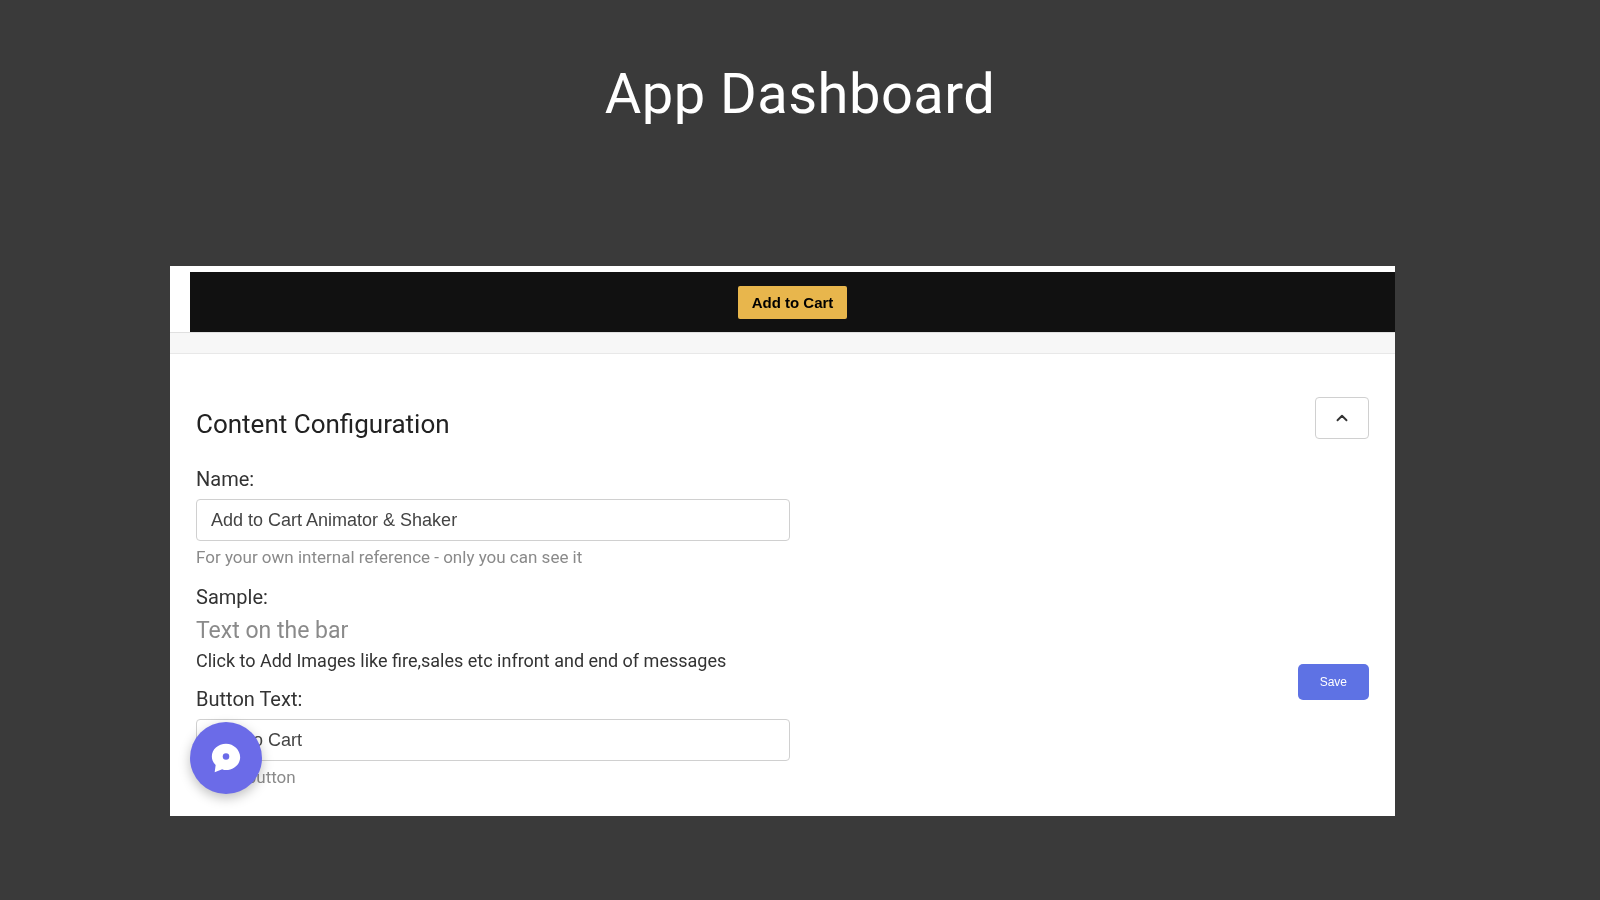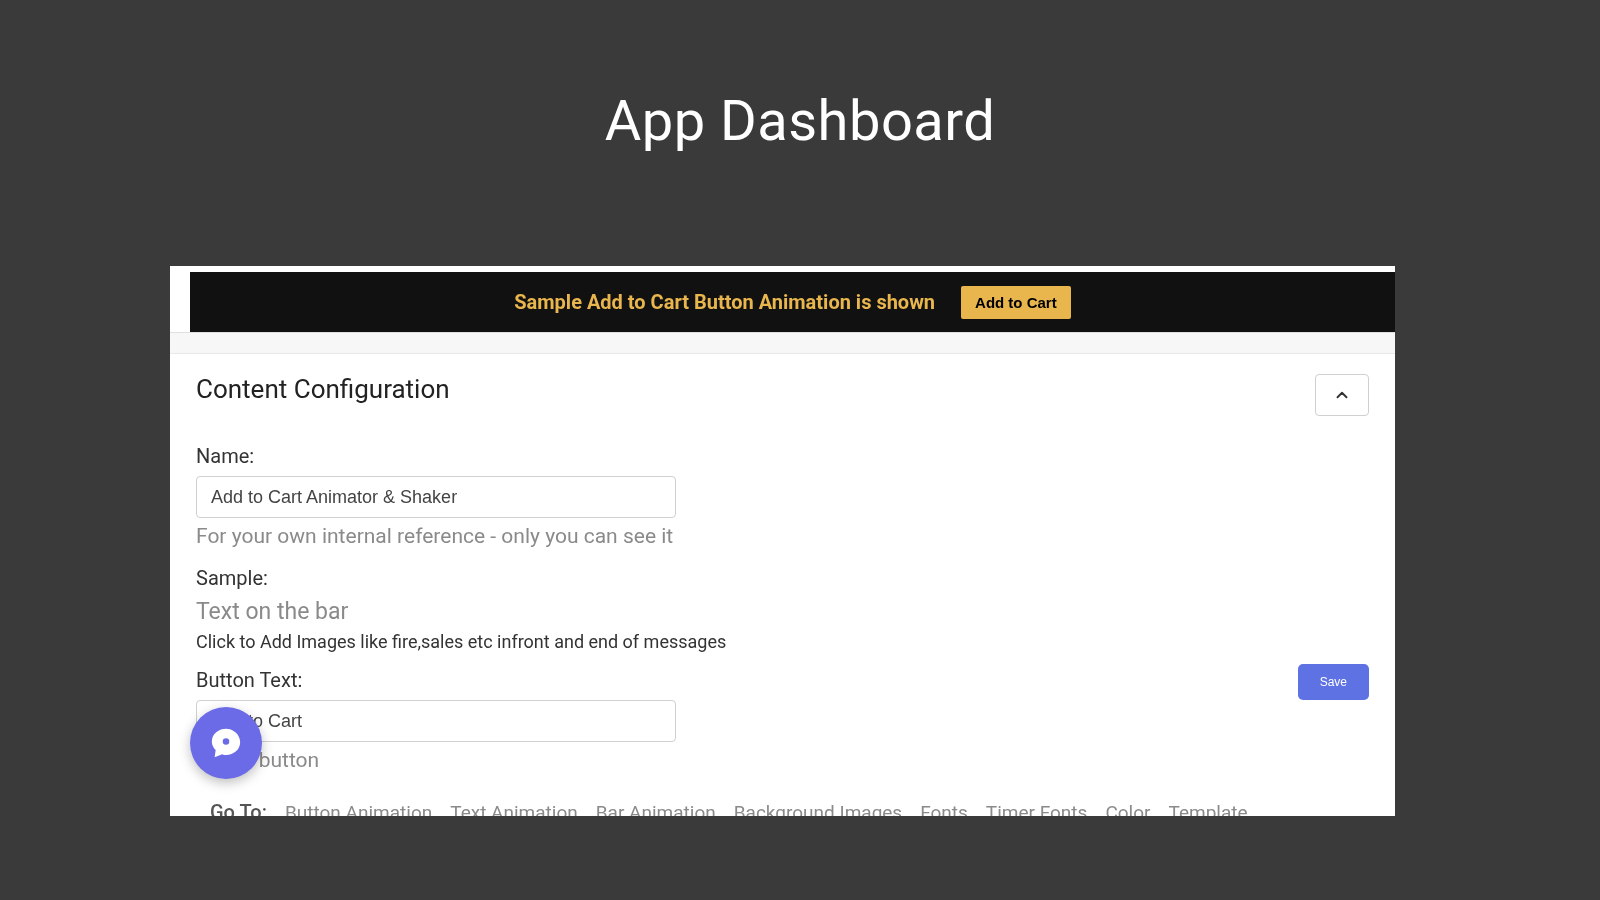--- a/index.html
+++ b/index.html
@@ -7,21 +7,21 @@
       width: 1600px;
       height: 900px;
       background: #3a3a3a;
       font-family: -apple-system, BlinkMacSystemFont, "Segoe UI", Roboto, Arial, sans-serif;
       overflow: hidden;
       position: relative;
     }
     .page-title-wrap {
       width: 100%;
       text-align: center;
-      padding-top: 88px;
+      padding-top: 61px;
     }
     .page-title {
       color: #fff;
       font-size: 56px;
       font-weight: 400;
       letter-spacing: 0.5px;
     }
     .app-window {
       position: absolute;
       left: 170px;
@@ -71,22 +71,23 @@
     .divider-gap.thin {
       height: 22px;
       margin-left: 0;
     }
     .content-area {
       padding: 20px 26px 0 26px;
       position: relative;
     }
     .section-header {
       display: flex;
-      align-items: flex-start;
+      align-items: flex-end;
       justify-content: space-between;
+      margin-top: 23px;
     }
     .section-title {
       font-size: 26px;
       color: #222;
       font-weight: 400;
     }
     .collapse-btn {
       width: 54px;
       height: 42px;
       border: 1px solid #d0d0d0;
@@ -98,30 +99,30 @@
       cursor: pointer;
     }
     .collapse-btn svg { width: 18px; height: 18px; }
     .field-group { margin-top: 28px; }
     .field-label {
       font-size: 20px;
       color: #333;
       margin-bottom: 8px;
     }
     .text-input {
-      width: 480px;
+      width: 594px;
       height: 42px;
       border: 1px solid #d0d0d0;
       border-radius: 4px;
       padding: 0 14px;
       font-size: 18px;
       color: #444;
     }
     .help-text {
-      font-size: 21px;
+      font-size: 17px;
       color: #8a8a8a;
       margin-top: 6px;
     }
     .sub-text {
       font-size: 23px;
       color: #8a8a8a;
       margin-top: 4px;
     }
     .instruction-text {
       font-size: 18px;
@@ -180,21 +181,20 @@
 <body>
 
 <div class="page-title-wrap">
   <h1 class="page-title">App Dashboard</h1>
 </div>
 
 <div class="app-window">
   <div class="top-gap"></div>
 
   <div class="sample-bar">
-    <span class="sample-bar-text">Sample Add to Cart Button Animation is shown</span>
     <button class="addtocart-btn">Add to Cart</button>
   </div>
 
   <div class="divider-gap thin"></div>
 
   <div class="content-area">
 
     <div class="section-header">
       <div class="section-title">Content Configuration</div>
       <div class="collapse-btn">

